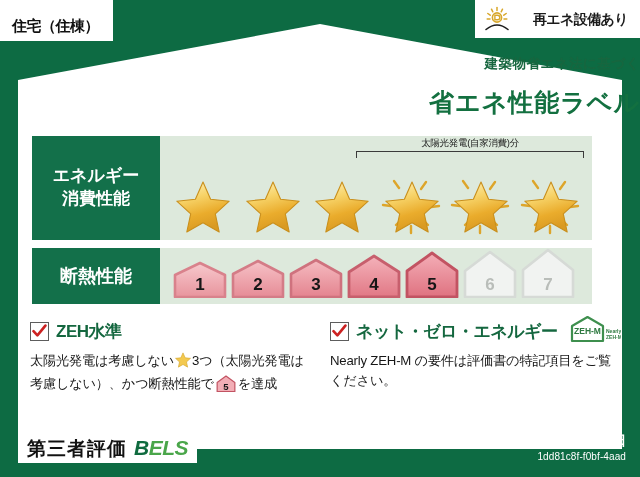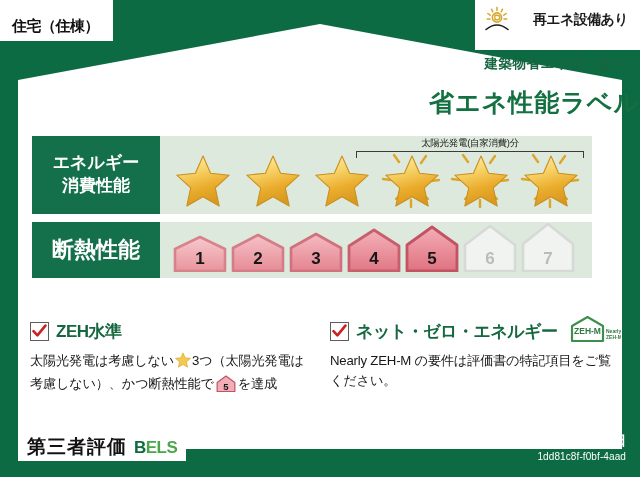--- a/index.html
+++ b/index.html
@@ -35,21 +35,21 @@
     color: #111111;
     letter-spacing: -0.5px;
     line-height: 1;
     z-index: 6;
   }
   
   .renew-tag {
     position: absolute;
     right: 0; top: 0;
     background: #ffffff;
-    padding: 6px 12px 18px 8px;
+    padding: 6px 12px 6px 8px;
     display: flex;
     align-items: center;
     gap: 22px;
     z-index: 6;
   }
   .renew-tag .label {
     font-size: 14px;
     font-weight: bold;
     color: #1b1b1b;
     letter-spacing: -0.6px;
@@ -98,28 +98,28 @@
     font-weight: bold;
     letter-spacing: 0px;
     line-height: 1.35;
     display: flex;
     flex-direction: column;
     align-items: center;
     justify-content: center;
     text-align: center;
     flex: 0 0 128px;
   }
-  .row-label.single { font-size: 22px; }
+  .row-label.single { font-size: 18px; }
 
   .row-body {
     flex: 1;
     background: #dde9dc;
     position: relative;
   }
-  .row-body.energy { height: 78px; }
+  .row-body.energy { height: 104px; }
   .row-body.insul  { height: 56px; }
 
   
   .bracket-wrap {
     position: absolute;
     left: 196px; right: 8px; top: 2px;
     height: 26px;
   }
   .bracket-label {
     font-size: 9.5px;
@@ -236,21 +236,21 @@
     align-items: baseline;
     gap: 7px;
     line-height: 1;
   }
   .bels-jp {
     font-size: 19px;
     font-weight: bold;
     color: #121212;
     letter-spacing: 1px;
   }
-  .bels-mark { font-size: 17px; font-weight: bold; letter-spacing: -0.5px; }
+  .bels-mark { font-size: 21px; font-weight: bold; letter-spacing: -0.5px; font-style: italic; }
   .bels-b { color: #0f6b3f; }
   .bels-els { color: #4aa64a; }
   .bldg-name {
     position: absolute;
     left: 212px; top: 1px;
     font-size: 12.5px;
     font-weight: bold;
     color: #ffffff;
     letter-spacing: -0.3px;
     line-height: 1;

